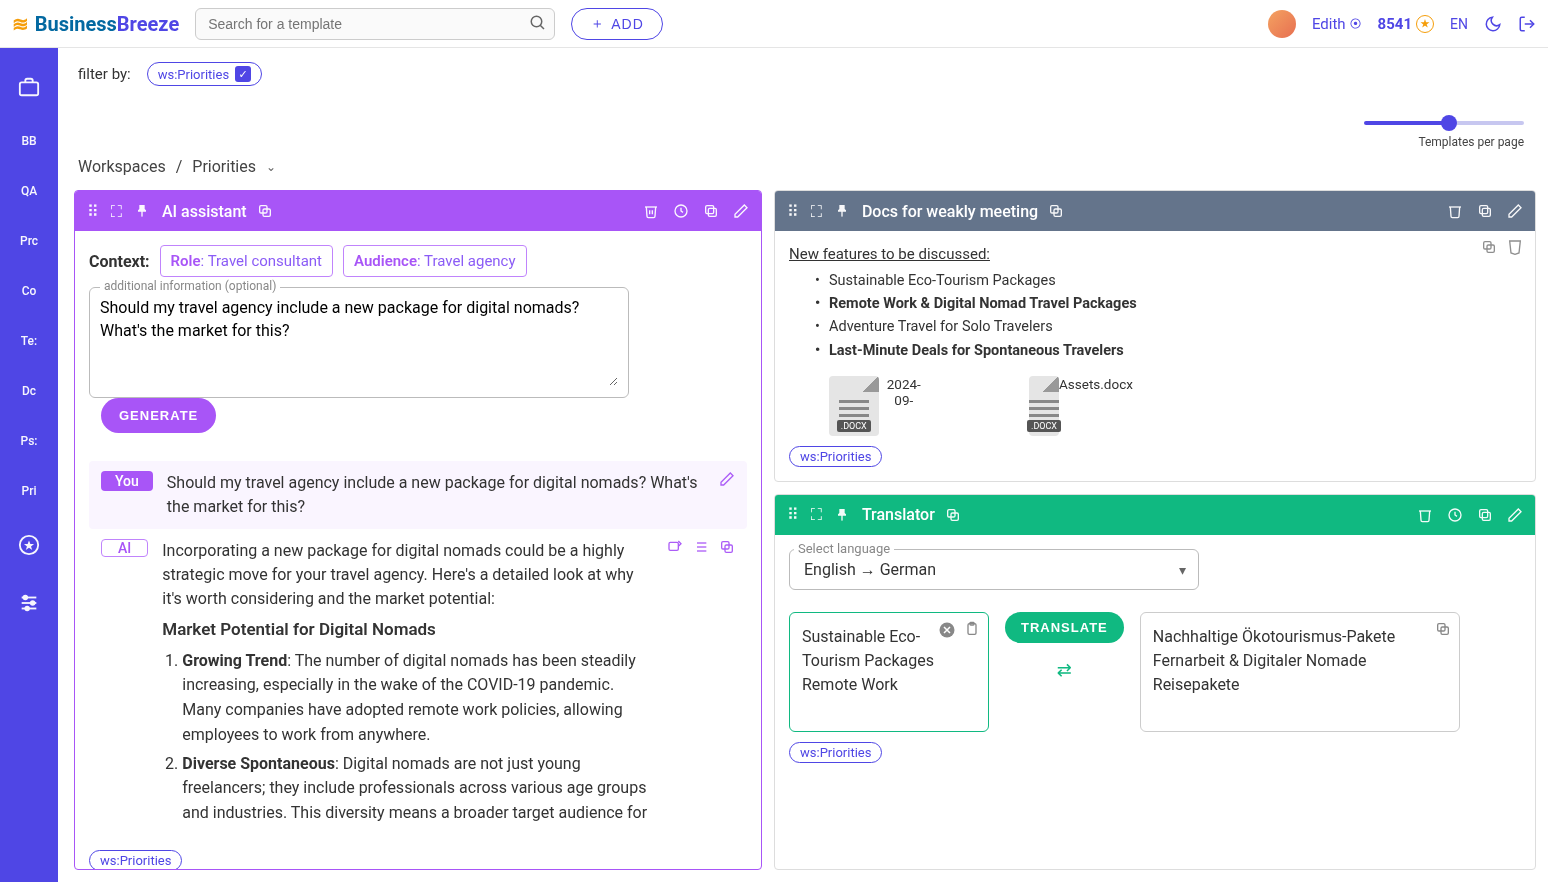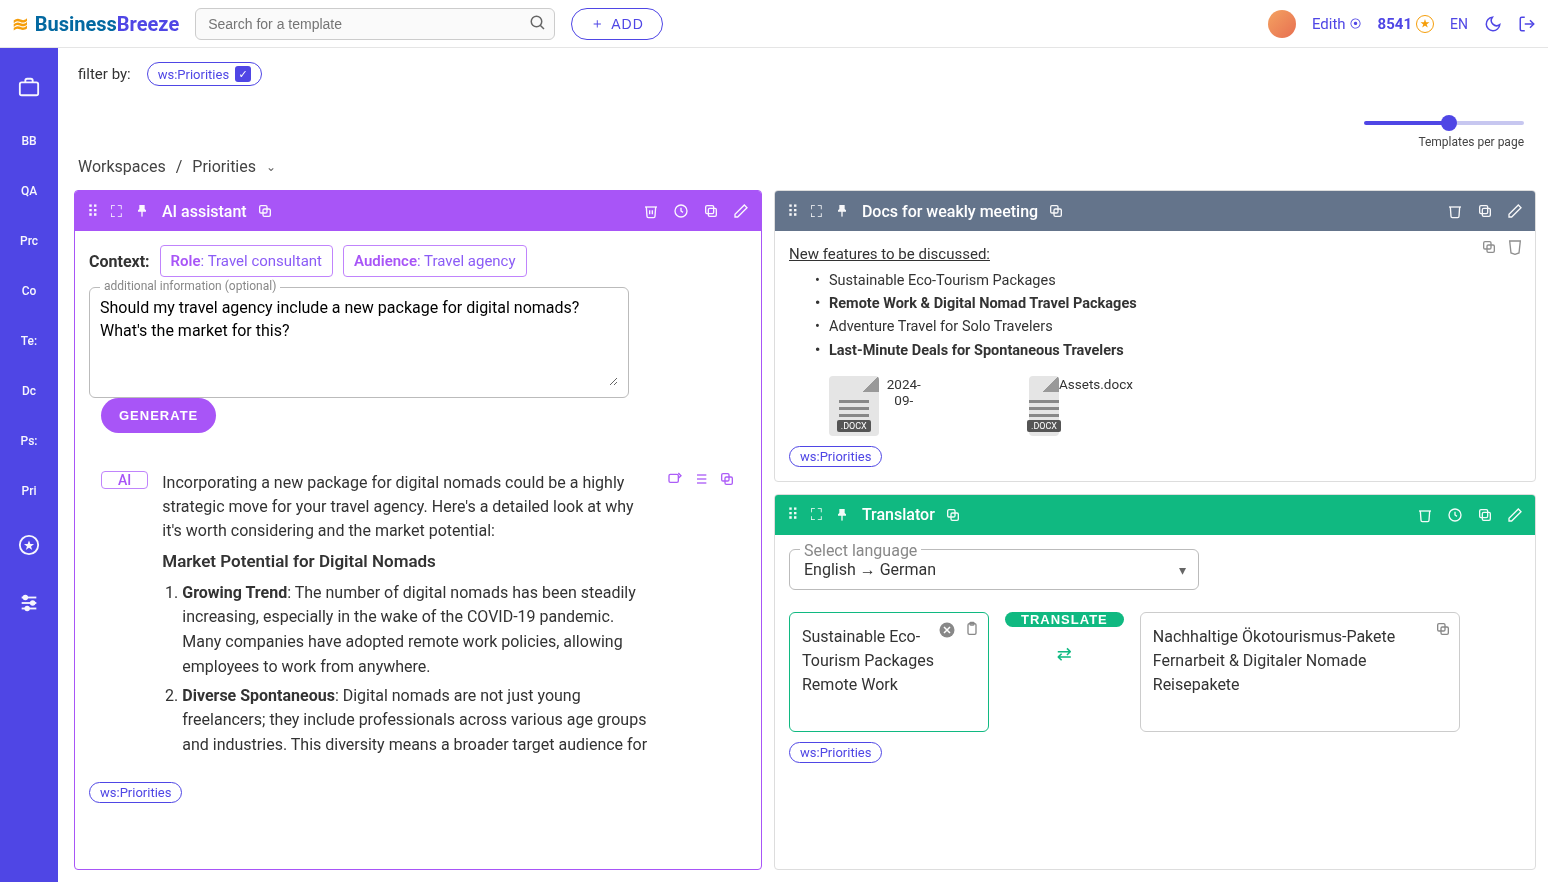--- a/index.html
+++ b/index.html
@@ -105,29 +105,29 @@
 .file { display: flex; flex-direction: row; align-items: flex-start; width: 100px; }
 .file-icon { width: 52px; height: 60px; background: #e5e5e5; border-radius: 4px; position: relative; display: flex; flex-direction: column; justify-content: center; align-items: center; padding-top: 6px; }
 .file-icon::before { content: ""; position: absolute; top: 0; right: 0; width: 16px; height: 16px; background: linear-gradient(135deg, transparent 48%, #999 50%); border-radius: 0 4px 0 0; }
 .file-lines { width: 30px; height: 3px; background: #888; margin: 2px 0; }
 .file-ext { position: absolute; bottom: 4px; background: #555; color: #fff; font-size: 9px; padding: 1px 4px; border-radius: 2px; }
 .file-name { font-size: 13.5px; text-align: center; }
 .docs-actions { position: absolute; top: 8px; right: 12px; display: flex; gap: 10px; color: #888; }
 
 
 .lang-select { border: 1px solid #bbb; border-radius: 6px; padding: 10px 14px; width: 410px; position: relative; }
-.lang-legend { position: absolute; top: -9px; left: 10px; background: #fff; padding: 0 4px; font-size: 16px; color: #888; }
+.lang-legend { position: absolute; top: -9px; left: 4px; background: #fff; padding: 0 4px; font-size: 13px; color: #888; }
 .lang-val { font-size: 16px; }
 .lang-caret { position: absolute; right: 12px; top: 12px; color: #666; }
 .trans-row { display: flex; gap: 16px; margin-top: 22px; align-items: flex-start; }
 .trans-box { border: 1.5px solid #10b981; border-radius: 6px; padding: 12px; width: 200px; height: 120px; position: relative; font-size: 16px; line-height: 1.5; overflow: hidden; }
 .trans-box-out { border-color: #ccc; width: 320px; }
 .tb-actions { position: absolute; top: 8px; right: 8px; display: flex; gap: 8px; color: #888; }
 .trans-mid { display: flex; flex-direction: column; align-items: center; gap: 16px; }
-.trans-btn { background: #10b981; color: #fff; border: none; border-radius: 18px; padding: 0 16px; font-size: 13px; font-weight: 600; letter-spacing: 1px; cursor: pointer; }
+.trans-btn { background: #10b981; color: #fff; border: none; border-radius: 18px; padding: 8px 16px; font-size: 13px; font-weight: 600; letter-spacing: 1px; cursor: pointer; }
 .swap-icon { color: #10b981; font-size: 18px; }
 
 .scroll-purple::-webkit-scrollbar { width: 8px; }
 .scroll-purple::-webkit-scrollbar-thumb { background: #c084fc; border-radius: 4px; }
 
 svg { display: block; }
 </style>
 </head>
 <body>
 
@@ -296,20 +296,31 @@
               </div>
               <div>
                 <div class="textarea-wrap">
                   <span class="textarea-legend">additional information (optional)</span>
                   <textarea class="textarea" style="">Should my travel agency include a new package for digital nomads? What's the market for this?</textarea>
                 </div>
                 <button class="gen-btn">GENERATE</button>
               </div>
 
               <div class="chat">
+                <div class="msg msg-you">
+                  <span class="badge badge-you">You</span>
+                  <div class="msg-text">Should my travel agency include a new package for digital nomads? What's the market for this?</div>
+                  <div class="msg-actions">
+                    <span class="hi">
+                      <svg width="16" height="16" viewBox="0 0 24 24" fill="none" stroke="#a855f7" stroke-width="2">
+                          <path d="M17 3l4 4L7 21H3v-4L17 3z"></path>
+                        </svg>
+                    </span>
+                  </div>
+                </div>
                 <div class="msg">
                   <span class="badge badge-ai">AI</span>
                   <div class="msg-text">
                     <span>Incorporating a new package for digital nomads could be a highly strategic move for your travel agency. Here's a detailed look at why it's worth considering and the market potential:</span>
                     <div class="ai-heading">Market Potential for Digital Nomads</div>
                     <ol class="ai-list">
                       <li><b>Growing Trend</b><span>: The number of digital nomads has been steadily increasing, especially in the wake of the COVID-19 pandemic. Many companies have adopted remote work policies, allowing employees to work from anywhere.</span></li>
                       <li><b>Diverse Spontaneous</b><span>: Digital nomads are not just young freelancers; they include professionals across various age groups and industries. This diversity means a broader target audience for</span></li>
                     </ol>
                   </div>

